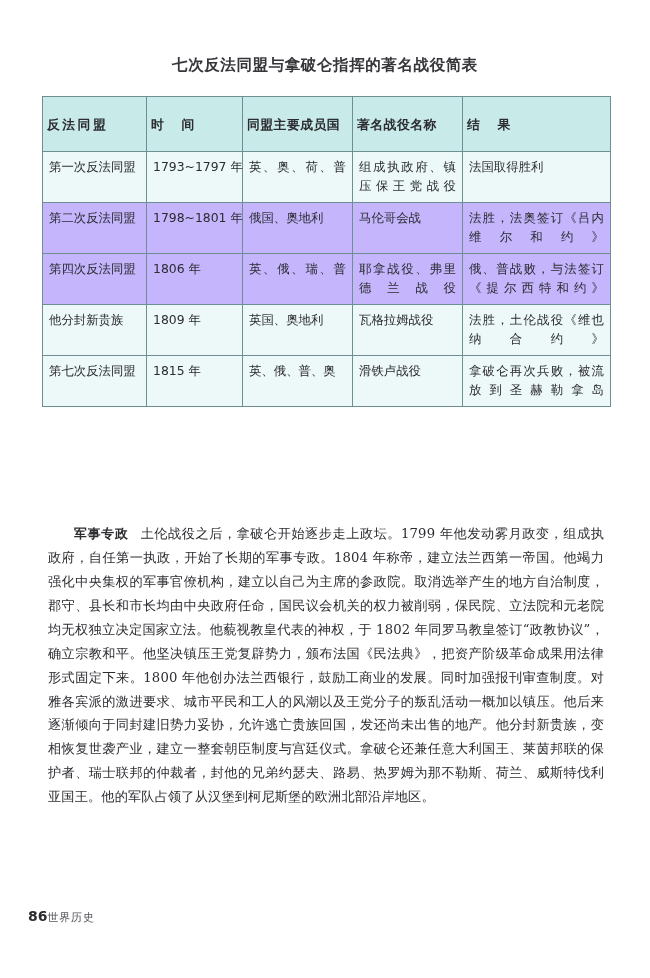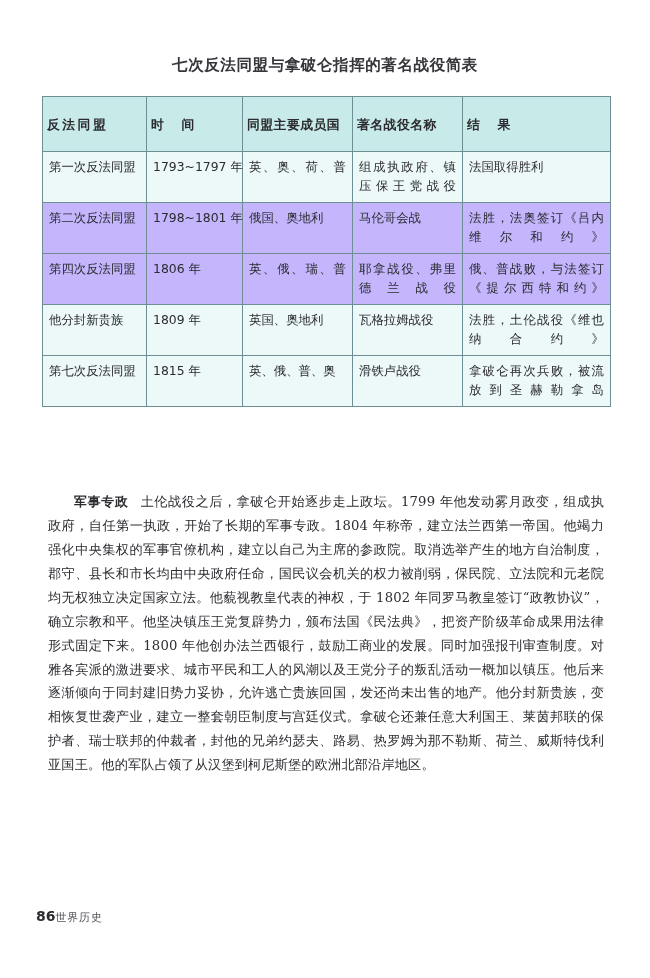--- a/index.html
+++ b/index.html
@@ -84,42 +84,42 @@
   .justify {
     text-align: justify;
     text-align-last: justify;
   }
   .nowrapcell { white-space: nowrap; }
 
   
   .body-text {
     position: absolute;
     left: 48px;
-    top: 477px;
+    top: 509px;
     width: 556px;
     font-family: "DejaVu Serif", serif;
     font-size: 13.2px;
     line-height: 23.9px;
     color: #2c2c31;
     text-align: justify;
     text-indent: 26px;
     letter-spacing: 0.15px;
   }
   .body-text b.lead {
     font-family: "DejaVu Sans", sans-serif;
     font-weight: bold;
     font-size: 12.8px;
     letter-spacing: 0.5px;
     margin-right: 12px;
   }
 
   
   .footer {
     position: absolute;
-    left: 36px;
+    left: 28px;
     top: 908px;
     display: flex;
     align-items: baseline;
   }
   .footer .pageno {
     font-family: "DejaVu Sans", sans-serif;
     font-weight: bold;
     font-size: 14px;
     color: #2b2b30;
   }

